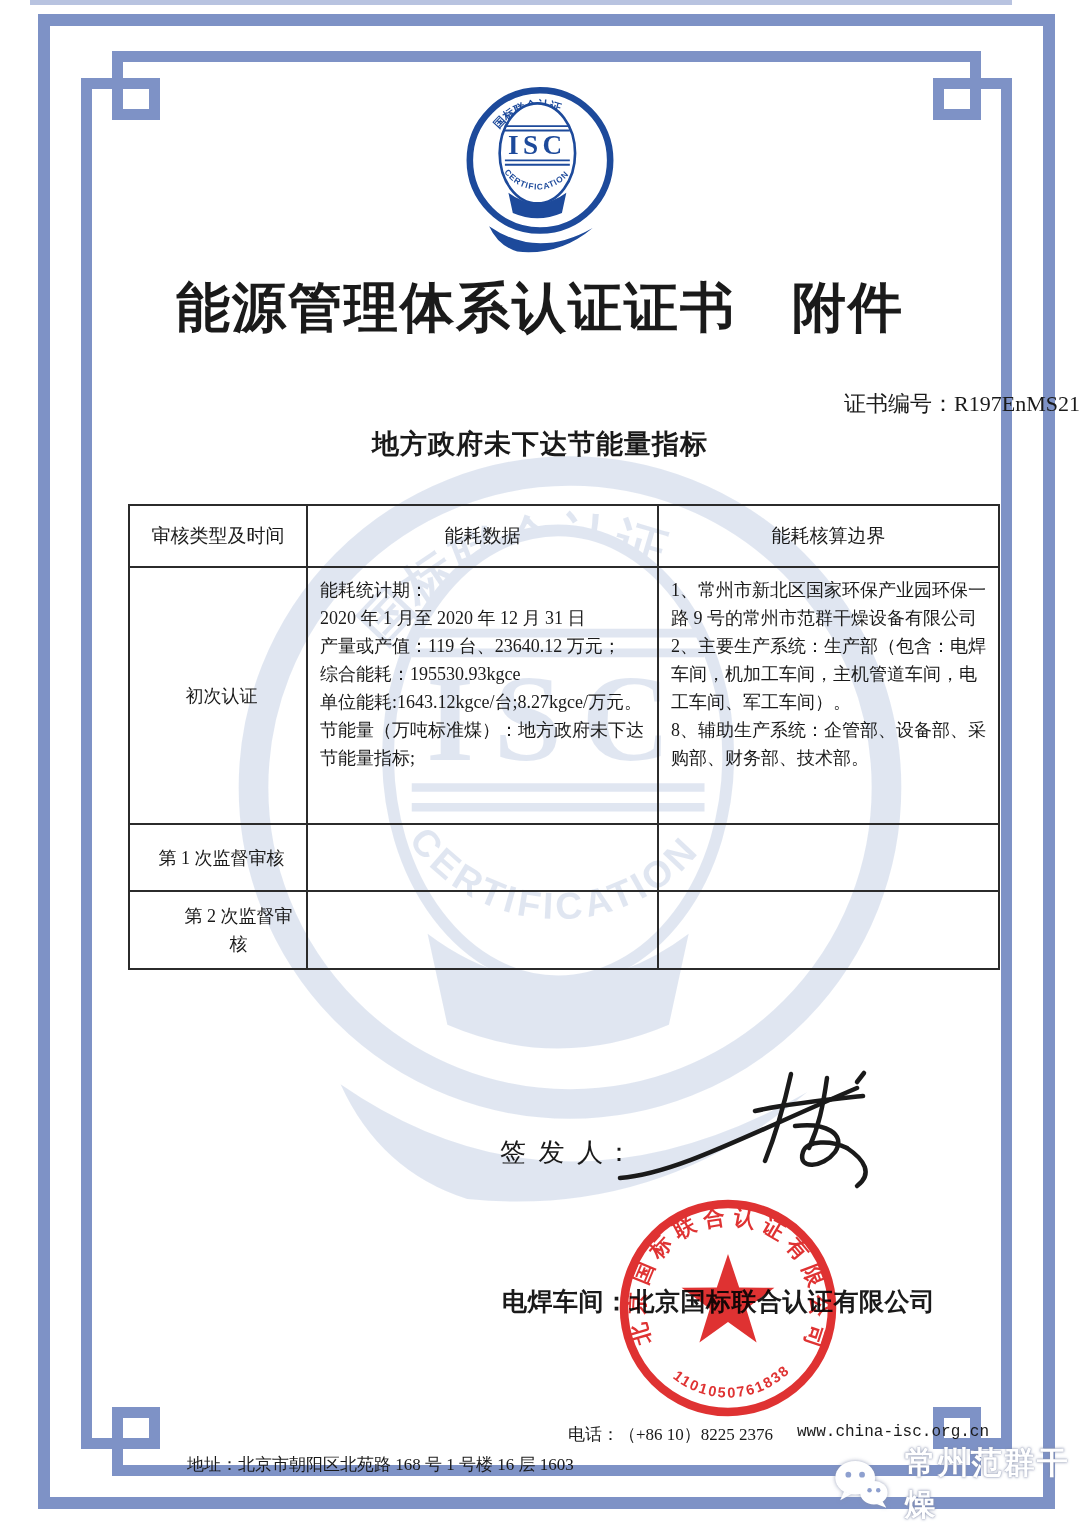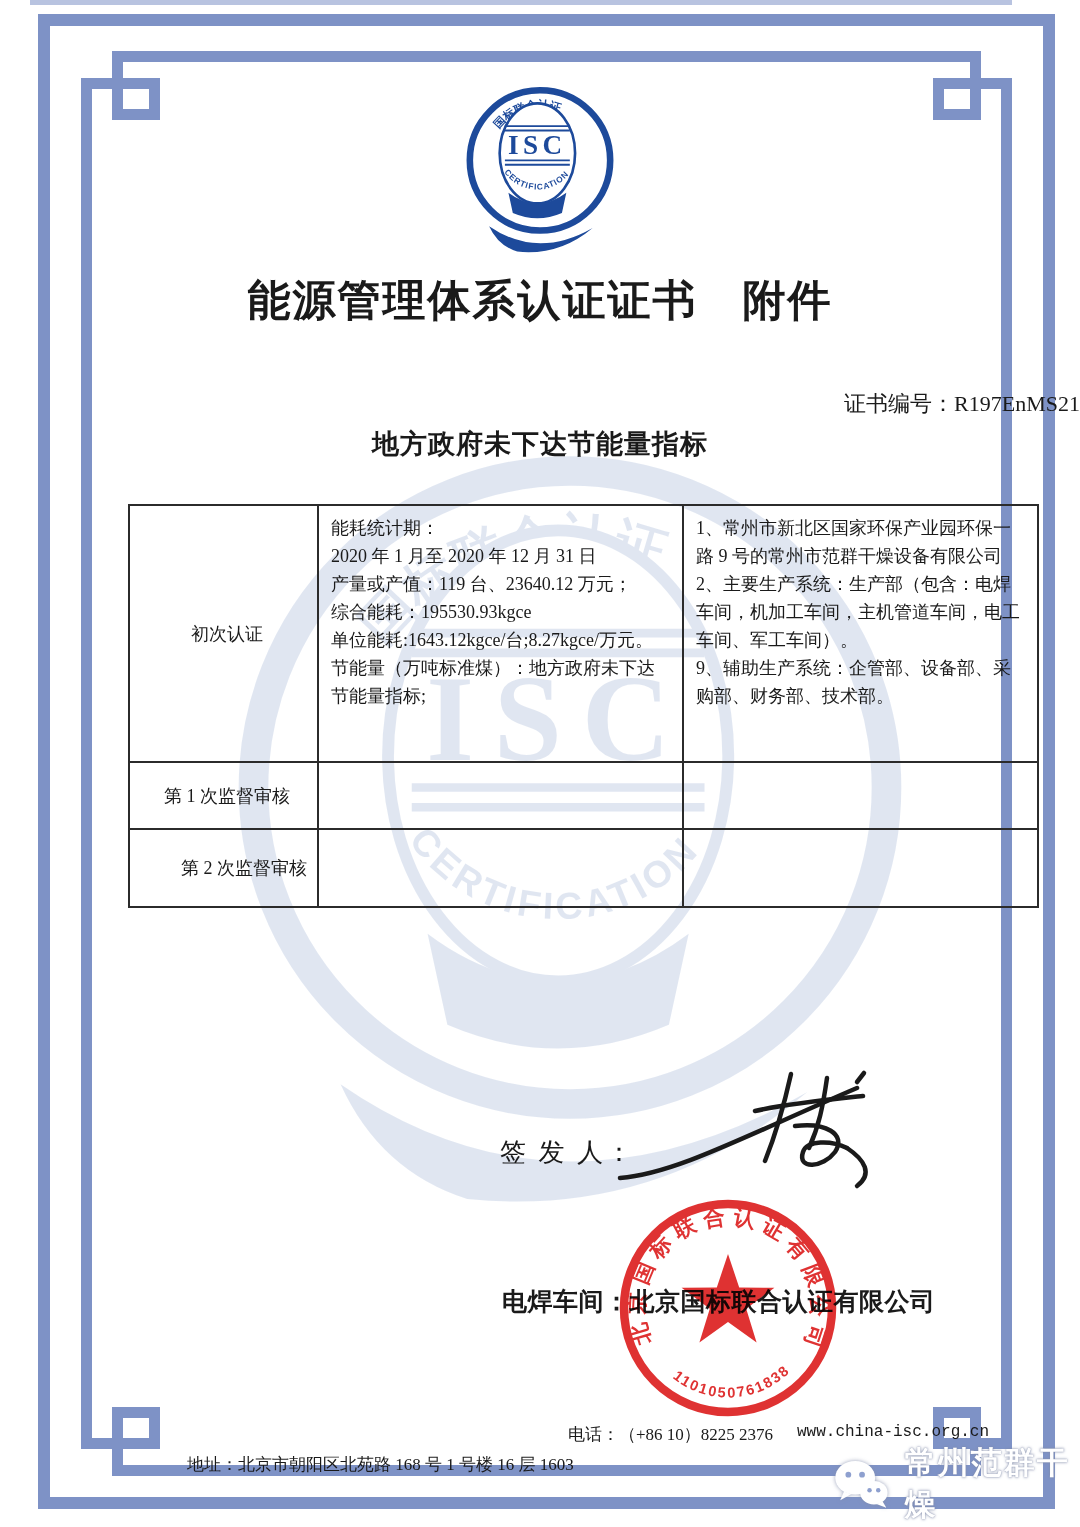--- a/index.html
+++ b/index.html
@@ -6,21 +6,21 @@
   .page{position:relative;width:1080px;height:1527px;background:#ffffff;overflow:hidden;
         font-family:"Liberation Serif","DejaVu Serif",serif;color:#1a1a1a;}
   
   .topline{position:absolute;top:0;left:30px;width:982px;height:5px;background:#7e92c6;opacity:.55;z-index:1;}
   
   .frame{position:absolute;top:0;left:0;z-index:1;}
   
   .wm{position:absolute;left:160px;top:380px;width:820px;height:902px;opacity:.13;z-index:0;}
   
   .logo{position:absolute;left:452px;top:70px;width:176px;height:200px;z-index:2;}
-  .title{position:absolute;top:272px;left:0;width:100%;text-align:center;font-size:43px;font-weight:700;
+  .title{position:absolute;top:272px;left:0;width:100%;text-align:center;font-size:54px;font-weight:700;
          letter-spacing:2px;z-index:2;}
   .certno{position:absolute;top:389px;left:0;width:100%;text-align:right;font-size:22px;z-index:2;padding-left:44px;}
   .subtitle{position:absolute;top:426px;left:0;width:100%;text-align:center;font-size:27px;font-weight:700;
          letter-spacing:1px;z-index:2;}
   
   table.energy{position:absolute;left:128px;top:504px;width:840px;border-collapse:collapse;table-layout:fixed;
          z-index:2;background:transparent;}
   table.energy td{border:2px solid #2b2b2b;font-size:18px;line-height:28px;vertical-align:middle;
          word-break:break-all;}
   td.c1{width:168px;padding:4px 6px 4px 13px;font-size:19px;text-align:center;}
@@ -107,34 +107,39 @@
   <div class="title">能源管理体系认证证书　附件</div>
 
   <div class="certno">
     <span>证书编号：</span><span>R197EnMS210029</span>
   </div>
 
   <div class="subtitle">地方政府未下达节能量指标</div>
 
   <table class="energy">
     <tbody>
+        <tr class="hdr">
+      <td class="c1">审核类型及时间</td>
+      <td class="c2">能耗数据</td>
+      <td class="c3">能耗核算边界</td>
+    </tr>
     <tr class="r1">
       <td class="c1">初次认证</td>
       <td class="c2">
         <span class="cellline">能耗统计期：</span>
         <span class="cellline">2020 年 1 月至 2020 年 12 月 31 日</span>
         <span class="cellline">产量或产值：119 台、23640.12 万元；</span>
         <span class="cellline">综合能耗：195530.93kgce</span>
         <span class="cellline">单位能耗:1643.12kgce/台;8.27kgce/万元。</span>
         <span class="cellline">节能量（万吨标准煤）：地方政府未下达节能量指标;</span>
       </td>
       <td class="c3">
         <span class="cellline">1、常州市新北区国家环保产业园环保一路 9 号的常州市范群干燥设备有限公司</span>
         <span class="cellline">2、主要生产系统：生产部（包含：电焊车间，机加工车间，主机管道车间，电工车间、军工车间）。</span>
-        <span class="cellline">9、辅助生产系统：企管部、设备部、采购部、财务部、技术部。</span>
+        <span class="cellline">8、辅助生产系统：企管部、设备部、采购部、财务部、技术部。</span>
       </td>
     </tr>
     <tr class="r2">
       <td class="c1">第 1 次监督审核</td>
       <td class="c2"></td>
       <td class="c3"></td>
     </tr>
     <tr class="r3">
       <td class="c1">第 2 次监督审核</td>
       <td class="c2"></td>

